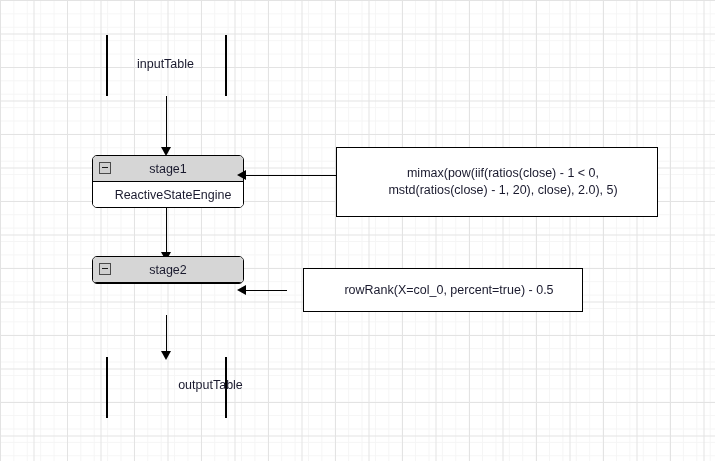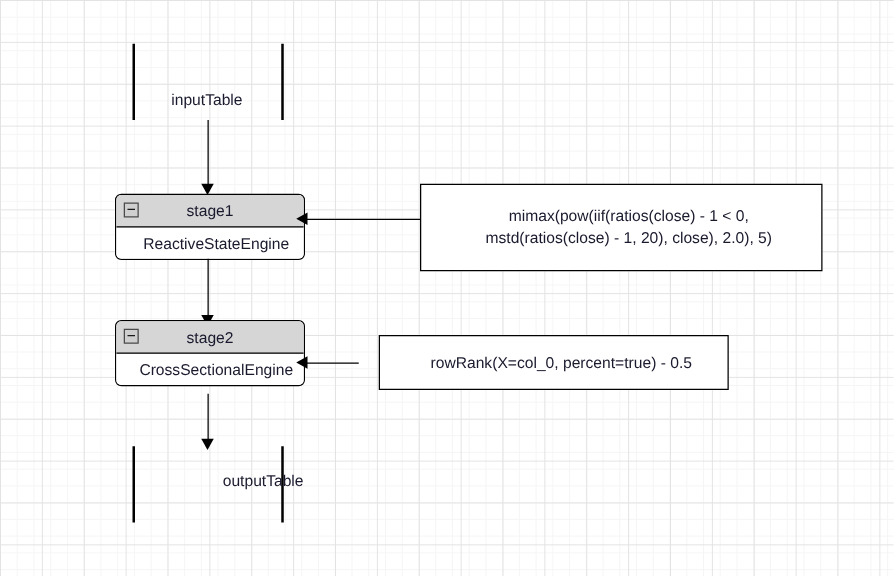--- a/index.html
+++ b/index.html
@@ -152,21 +152,21 @@
     border-right: 9px solid #000000;
   }
 </style>
 </head>
 <body>
 
 <div id="canvas">
 
   <div class="term-bar" style="left:106px; top:35px; height:61px;"></div>
   <div class="term-bar" style="left:225px; top:35px; height:61px;"></div>
-  <div class="term-label" style="left:106px; top:57px; width:119px;margin-top:16px;">inputTable</div>
+  <div class="term-label" style="left:106px; top:57px; width:119px;">inputTable</div>
 
   <div class="edge-v" style="left:166px; top:96px; height:53px;"></div>
   <div class="arrow-down" style="left:161px; top:147px;"></div>
 
   <div class="node" style="left:92px; top:155px;">
     <div class="node-header">
       <span class="collapse-box"></span>
       <span class="node-title">stage1</span>
     </div>
     <div class="node-body">
@@ -183,23 +183,20 @@
   </div>
 
   <div class="edge-v" style="left:166px; top:207px; height:47px;"></div>
   <div class="arrow-down" style="left:161px; top:252px;"></div>
 
   <div class="node" style="left:92px; top:256px;">
     <div class="node-header">
       <span class="collapse-box"></span>
       <span class="node-title">stage2</span>
     </div>
-    <div class="node-body">
-      <span class="node-body-label">CrossSectionalEngine</span>
-    </div>
   </div>
 
   <div class="edge-h" style="left:245px; top:290px; width:42px;"></div>
   <div class="arrow-left" style="left:237px; top:285px;"></div>
 
   <div class="annot" style="left:303px; top:268px; width:280px; height:44px;">
     <span class="annot-text">rowRank(X=col_0, percent=true) - 0.5</span>
   </div>
 
   <div class="edge-v" style="left:166px; top:315px; height:38px;"></div>

